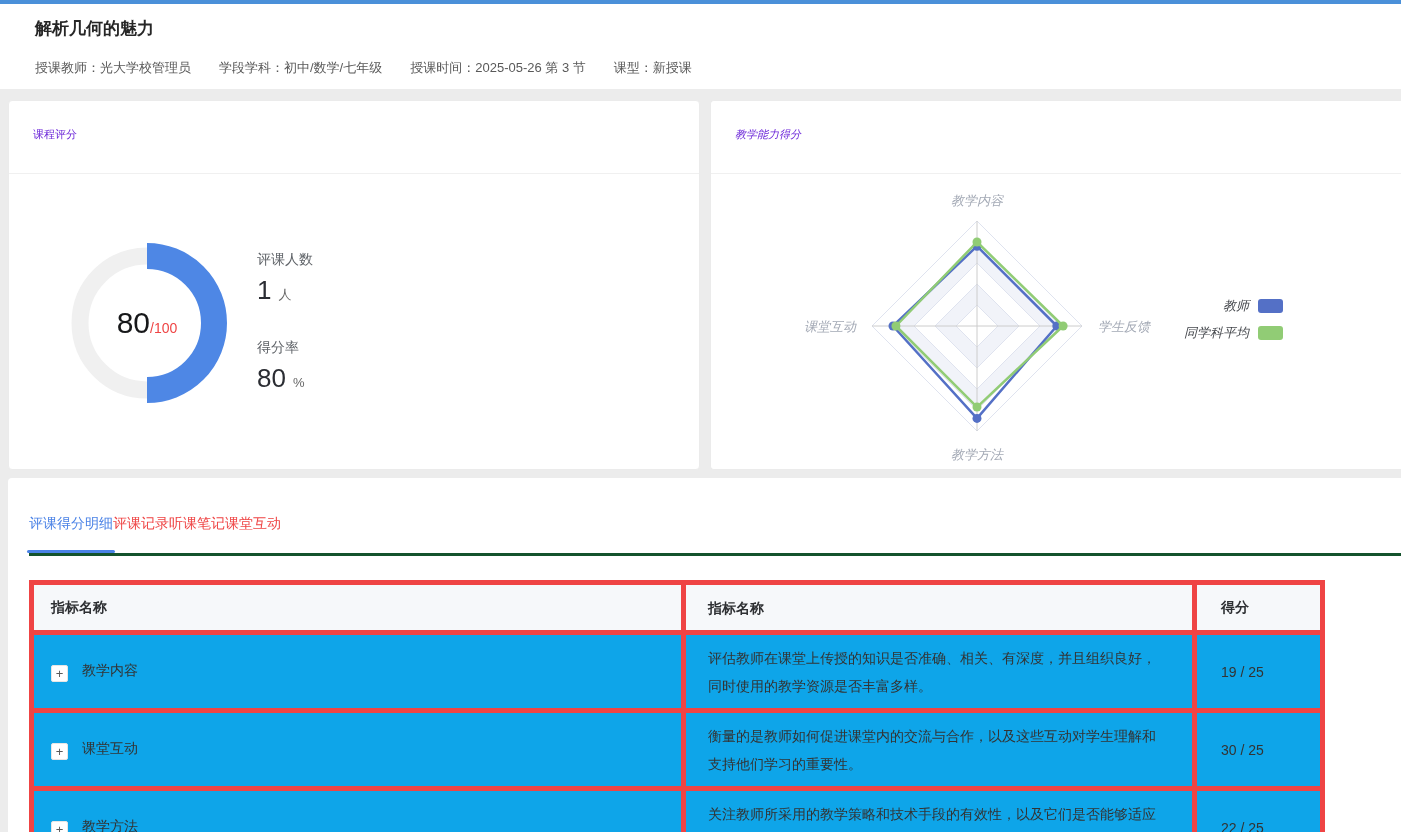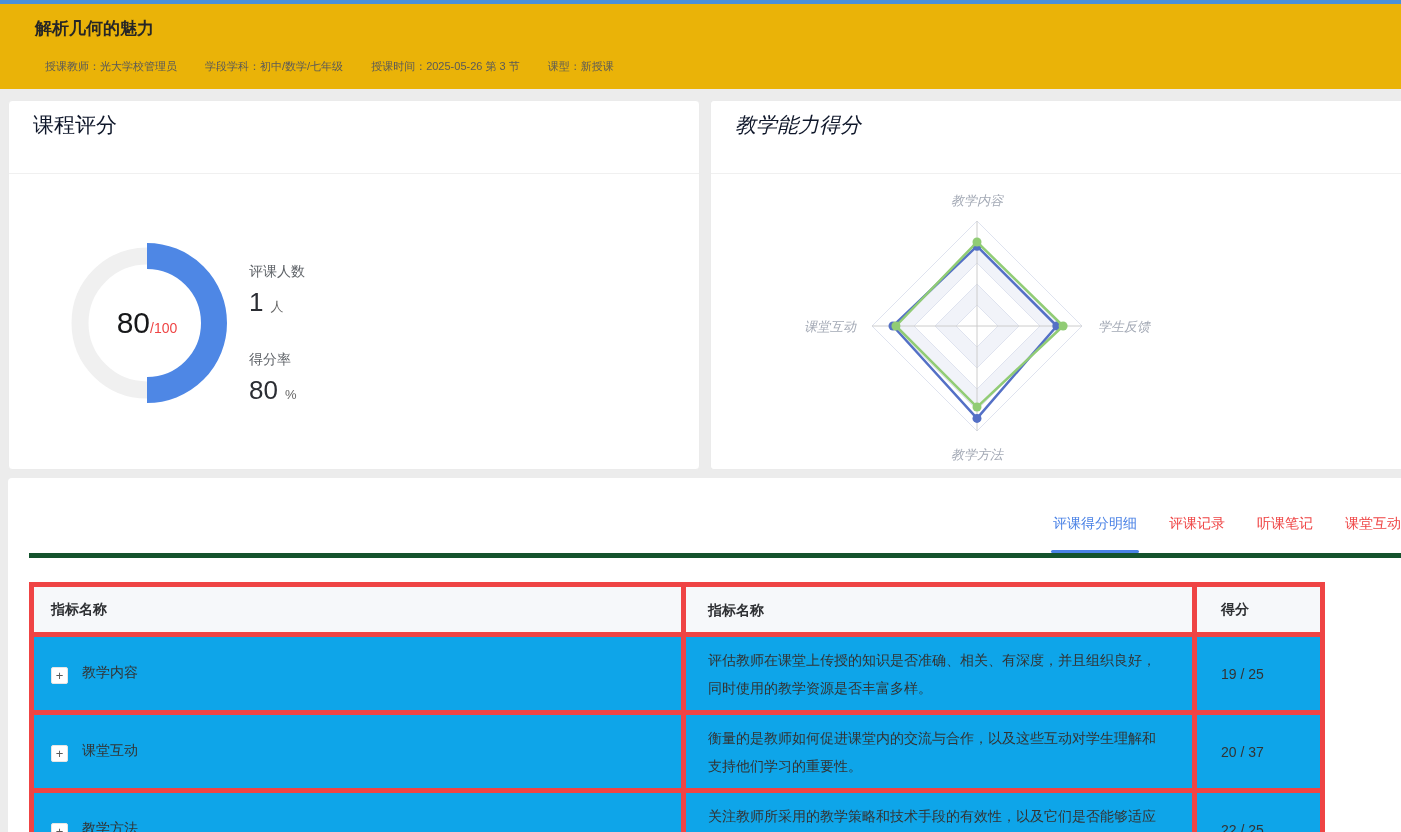--- a/index.html
+++ b/index.html
@@ -5,55 +5,55 @@
   * { margin:0; padding:0; box-sizing:border-box; }
   html,body { width:1401px; height:832px; overflow:hidden; }
   body {
     font-family:"Liberation Sans","DejaVu Sans",sans-serif;
     background:#ececec; color:#333; position:relative;
   }
   
   .topbar { position:absolute; left:0; top:0; width:1401px; height:4px; background:#4a90d9; }
 
   
-  .page-header { position:absolute; left:0; top:4px; width:1401px; height:85px; background:#eab308; }
+  .page-header { position:absolute; left:0; top:4px; width:1401px; height:85px; background:#ffffff; }
   .page-title { position:absolute; left:35px; top:13px; font-size:17px; font-weight:700; color:#262626; }
-  .meta-row { position:absolute; left:45px; top:55px; display:flex; gap:28px; font-size:11px; color:#595959; }
+  .meta-row { position:absolute; left:35px; top:55px; display:flex; gap:28px; font-size:13px; color:#595959; }
 
   
   .card { position:absolute; background:#fff; border:1px solid #ebebeb; border-radius:4px; }
   .card-left  { left:8px;  top:100px; width:692px; height:370px; }
   .card-right { left:710px; top:100px; width:691px; height:370px; border-right:none; border-radius:4px 0 0 4px;font-style:italic; }
-  .card-title { position:absolute; left:24px; top:10px; font-size:21px; font-weight:500; color:#0f172a; }
+  .card-title { position:absolute; left:24px; top:26px; font-size:11px; font-weight:500; color:#6d28d9; }
   .card-divider { position:absolute; left:0; top:72px; width:100%; height:1px; background:#f0f0f0; }
 
   
   .donut-wrap { position:absolute; left:53px; top:137px; width:170px; height:170px; }
   .donut-center { position:absolute; left:53px; top:137px; width:170px; height:170px;
     display:flex; align-items:baseline; justify-content:center; padding-top:68px; }
   .donut-score { font-size:30px; color:#17181a; }
   .donut-denom { font-size:14px; color:#ef4444; }
 
-  .stats { position:absolute; left:240px; top:148px;margin-top:12px; }
+  .stats { position:absolute; left:248px; top:148px; }
   .stat-label { font-size:14px; color:#5f6368; line-height:20px; }
   .stat-value-row { display:flex; align-items:baseline; gap:7px; margin-top:6px; height:34px; }
   .stat-value { font-size:26px; color:#2b2d33; }
   .stat-unit { font-size:13px; color:#666; }
   .stat-gap { margin-top:28px; }
 
   
   .radar-svg { position:absolute; left:46px; top:78px; }
   .legend { position:absolute; right:118px; top:196px; }
   .legend-item { display:flex; align-items:center; justify-content:flex-end; gap:9px; margin-bottom:9px; cursor:pointer; }
   .legend-label { font-size:13px; color:#46494e; }
   .legend-swatch { width:25px; height:14px; border-radius:3px; display:inline-block; }
 
   
   .section { position:absolute; left:8px; top:478px; width:1393px; height:360px; background:#fff; border-radius:4px 0 0 0; }
-  .tabs { margin:36px 0 0 21px; display:flex; gap:32px; border-bottom:5px solid #14532d; width:calc(100% - 21px);justify-content:flex-end; }
+  .tabs { margin:36px 0 0 21px; display:flex; border-bottom:3px solid #14532d; width:calc(100% - 21px); }
   .tab { font-size:14px; color:#ef4444; line-height:18px; padding-bottom:21px; position:relative; cursor:pointer; }
   .tab.active { color:#4a82e6; }
   .tab.active::after { content:""; position:absolute; left:-2px; right:-2px; bottom:0; height:3px; background:#4a82e6; border-radius:2px; }
 
   
   .tbl { margin:24px 0 0 21px; width:1291px; border:1px solid #e9ecef; border-bottom:none; border-collapse:collapse; table-layout:fixed; }
   .tbl th, .tbl td { border:5px solid #ef4444; font-size:14px; text-align:left; vertical-align:middle; }
   .tbl th { background:#f6f8fa; height:50px; font-weight:700; color:#2e3033; }
   .tbl td { background:#0ea5e9; height:78px; color:#333; }
   .col-name { width:652px; } .col-desc { width:511px; } .col-score { width:128px; }
@@ -129,20 +129,30 @@
       <circle cx="220" cy="63" r="4.5" fill="#91cc75"></circle>
       <circle cx="306.1" cy="147" r="4.5" fill="#91cc75"></circle>
       <circle cx="220" cy="228.06" r="4.5" fill="#91cc75"></circle>
       <circle cx="138.94" cy="147" r="4.5" fill="#91cc75"></circle>
       <text x="220" y="26" text-anchor="middle" fill="#a3a9b5" font-size="13">教学内容</text>
       <text x="341" y="152" text-anchor="start" fill="#a3a9b5" font-size="13">学生反馈</text>
       <text x="220" y="280" text-anchor="middle" fill="#a3a9b5" font-size="13">教学方法</text>
       <text x="99" y="152.00000000000003" text-anchor="end" fill="#a3a9b5" font-size="13">课堂互动</text>
     </svg>
 
+  <div class="legend">
+    <div class="legend-item">
+      <span class="legend-label">教师</span>
+      <span class="legend-swatch" style="background: rgb(84, 112, 198);"></span>
+    </div>
+    <div class="legend-item">
+      <span class="legend-label">同学科平均</span>
+      <span class="legend-swatch" style="background: rgb(145, 204, 117);"></span>
+    </div>
+  </div>
 </div>
 
 <div class="section">
   <div class="tabs">
     <div class="tab active">评课得分明细</div>
     <div class="tab">评课记录</div>
     <div class="tab">听课笔记</div>
     <div class="tab">课堂互动</div>
   </div>
 
@@ -167,21 +177,21 @@
         </td>
         <td class="td-desc">评估教师在课堂上传授的知识是否准确、相关、有深度，并且组织良好，同时使用的教学资源是否丰富多样。</td>
         <td class="td-score">19 / 25</td>
       </tr>
       <tr>
         <td class="td-name">
           <span class="expand-box">+</span>
           <span>课堂互动</span>
         </td>
         <td class="td-desc">衡量的是教师如何促进课堂内的交流与合作，以及这些互动对学生理解和支持他们学习的重要性。</td>
-        <td class="td-score">20 / 37</td>
+        <td class="td-score">30 / 25</td>
       </tr>
       <tr>
         <td class="td-name">
           <span class="expand-box">+</span>
           <span>教学方法</span>
         </td>
         <td class="td-desc">关注教师所采用的教学策略和技术手段的有效性，以及它们是否能够适应不同的学习风格和需求。</td>
         <td class="td-score">22 / 25</td>
       </tr>
     </tbody>

